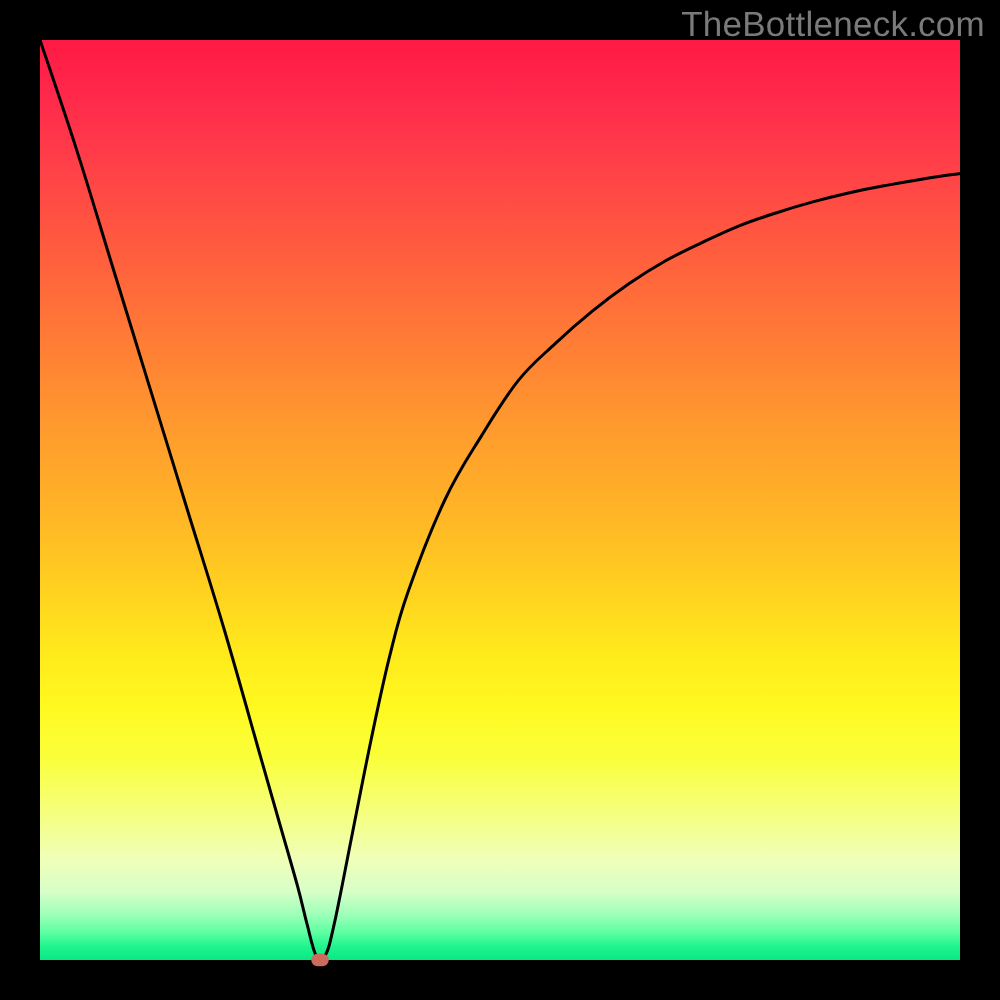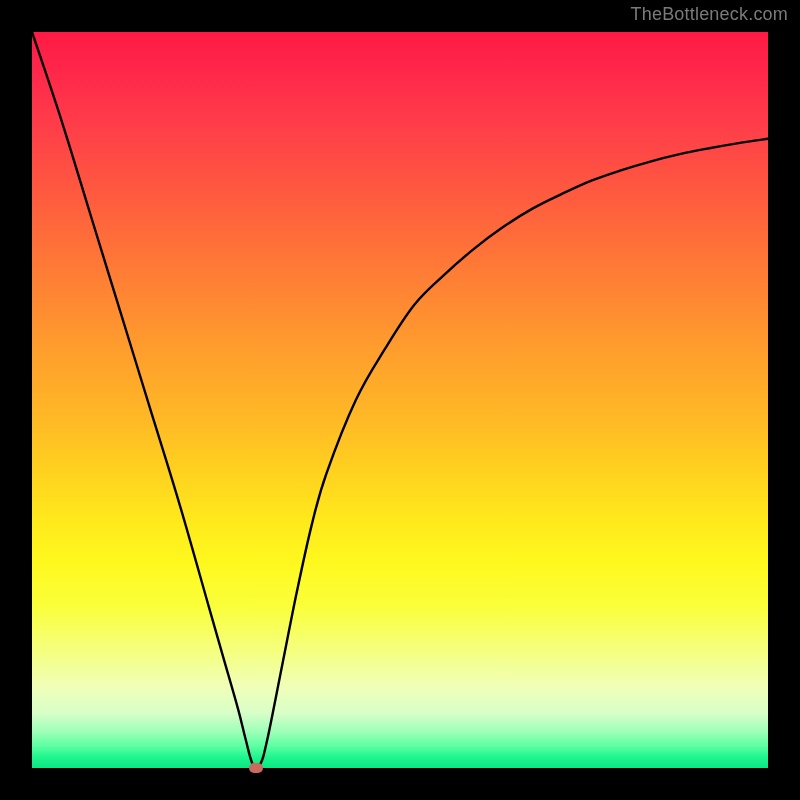--- a/index.html
+++ b/index.html
@@ -43,21 +43,21 @@
       #5effa2 97%,
       #20f58e 98.5%,
       #08e884 100%
     );
   }
   .watermark {
     position: absolute;
     top: 4px;
     right: 12px;
     color: #7a7a7a;
-    font-size: 18px;
+    font-size: 28px;
     font-weight: 500;
     letter-spacing: 0.2px;
     user-select: none;
   }
   svg.curve {
     position: absolute;
     left: 0;
     top: 0;
     width: 736px;
     height: 736px;

